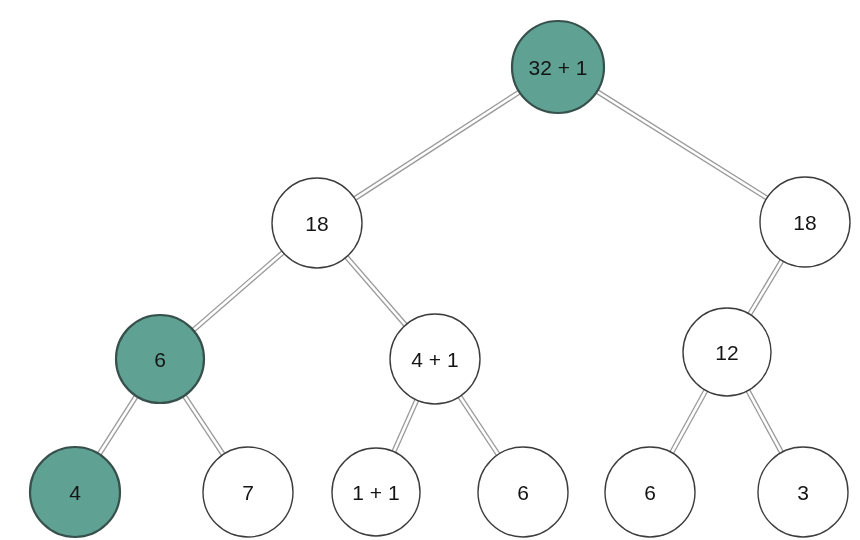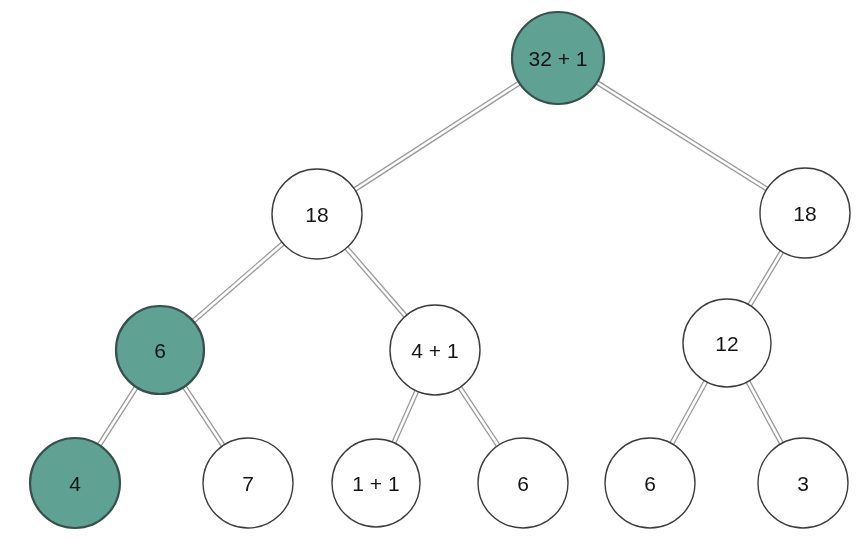--- a/index.html
+++ b/index.html
@@ -8,20 +8,21 @@
     background: #ffffff;
     width: 860px;
     height: 540px;
     overflow: hidden;
     font-family: "Liberation Sans", sans-serif;
   }
   #stage {
     position: relative;
     width: 860px;
     height: 532px;
+    margin-top: 9px;
   }
   svg text {
     font-family: "Liberation Sans", sans-serif;
     font-size: 21px;
     fill: #141414;
   }
 </style>
 </head>
 <body>
 

